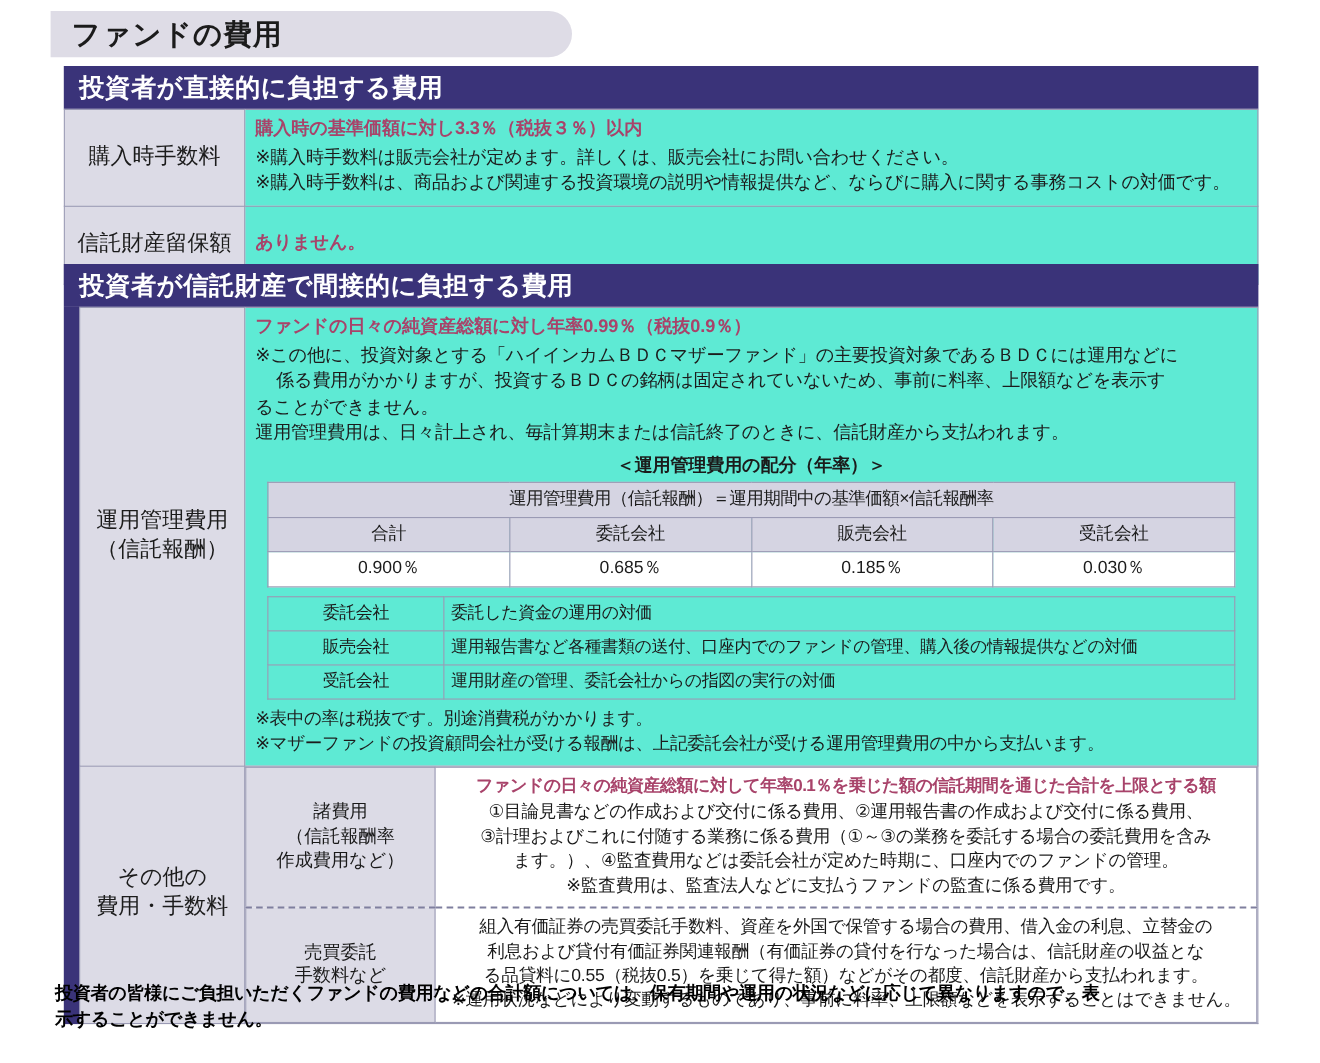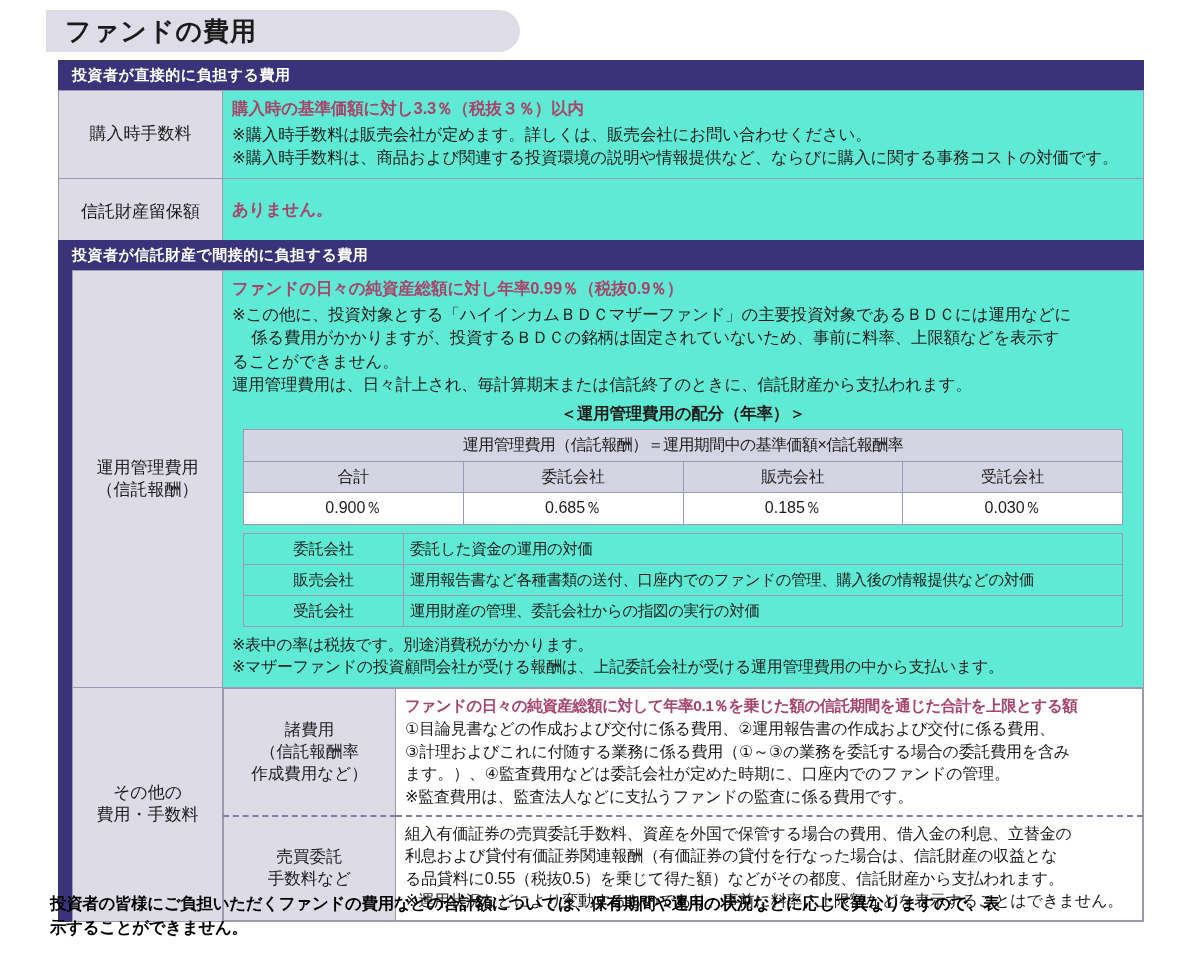--- a/index.html
+++ b/index.html
@@ -41,21 +41,21 @@
     letter-spacing: 1px;
     color: #1b1b1b;
     padding-left: 19px;
     line-height: 1;
   }
 
   
   .section-bar {
     background: #3a3379;
     color: #ffffff;
-    font-size: 15px;
+    font-size: 23px;
     font-weight: bold;
     letter-spacing: .5px;
     padding: 6px 0 7px 14px;
     line-height: 1.15;
     box-sizing: border-box;
   }
 
   .block {
     position: absolute;
     left: 58px;
@@ -73,24 +73,25 @@
     table-layout: fixed;
   }
   .fee-table td {
     border: 1px solid #9a9ab4;
     vertical-align: middle;
     box-sizing: border-box;
   }
   .lbl {
     background: #dcdbe6;
     text-align: center;
-    font-size: 17px;
+    font-size: 20px;
     line-height: 1.3;
     color: #1b1b1b;
     padding: 22px 4px;
+    font-family: Liberation Mono, monospace;
   }
   .body-cell {
     background: #5eead4;
     padding: 6px 9px 8px 9px;
     font-size: 16.5px;
     line-height: 1.42;
     color: #1c1c1c;
   }
   .accent {
     color: #a8436a;
@@ -190,20 +191,21 @@
 
   
   .sub-table {
     width: 100%;
     border-collapse: collapse;
     table-layout: fixed;
   }
   .sub-table td {
     vertical-align: middle;
     box-sizing: border-box;
+    text-align: center;
   }
   .sub-lbl {
     background: #dcdbe6;
     text-align: center;
     font-size: 16.5px;
     line-height: 1.32;
     padding: 6px 4px;
     border-right: 1px solid #9a9ab4;
     width: 172px;
   }

